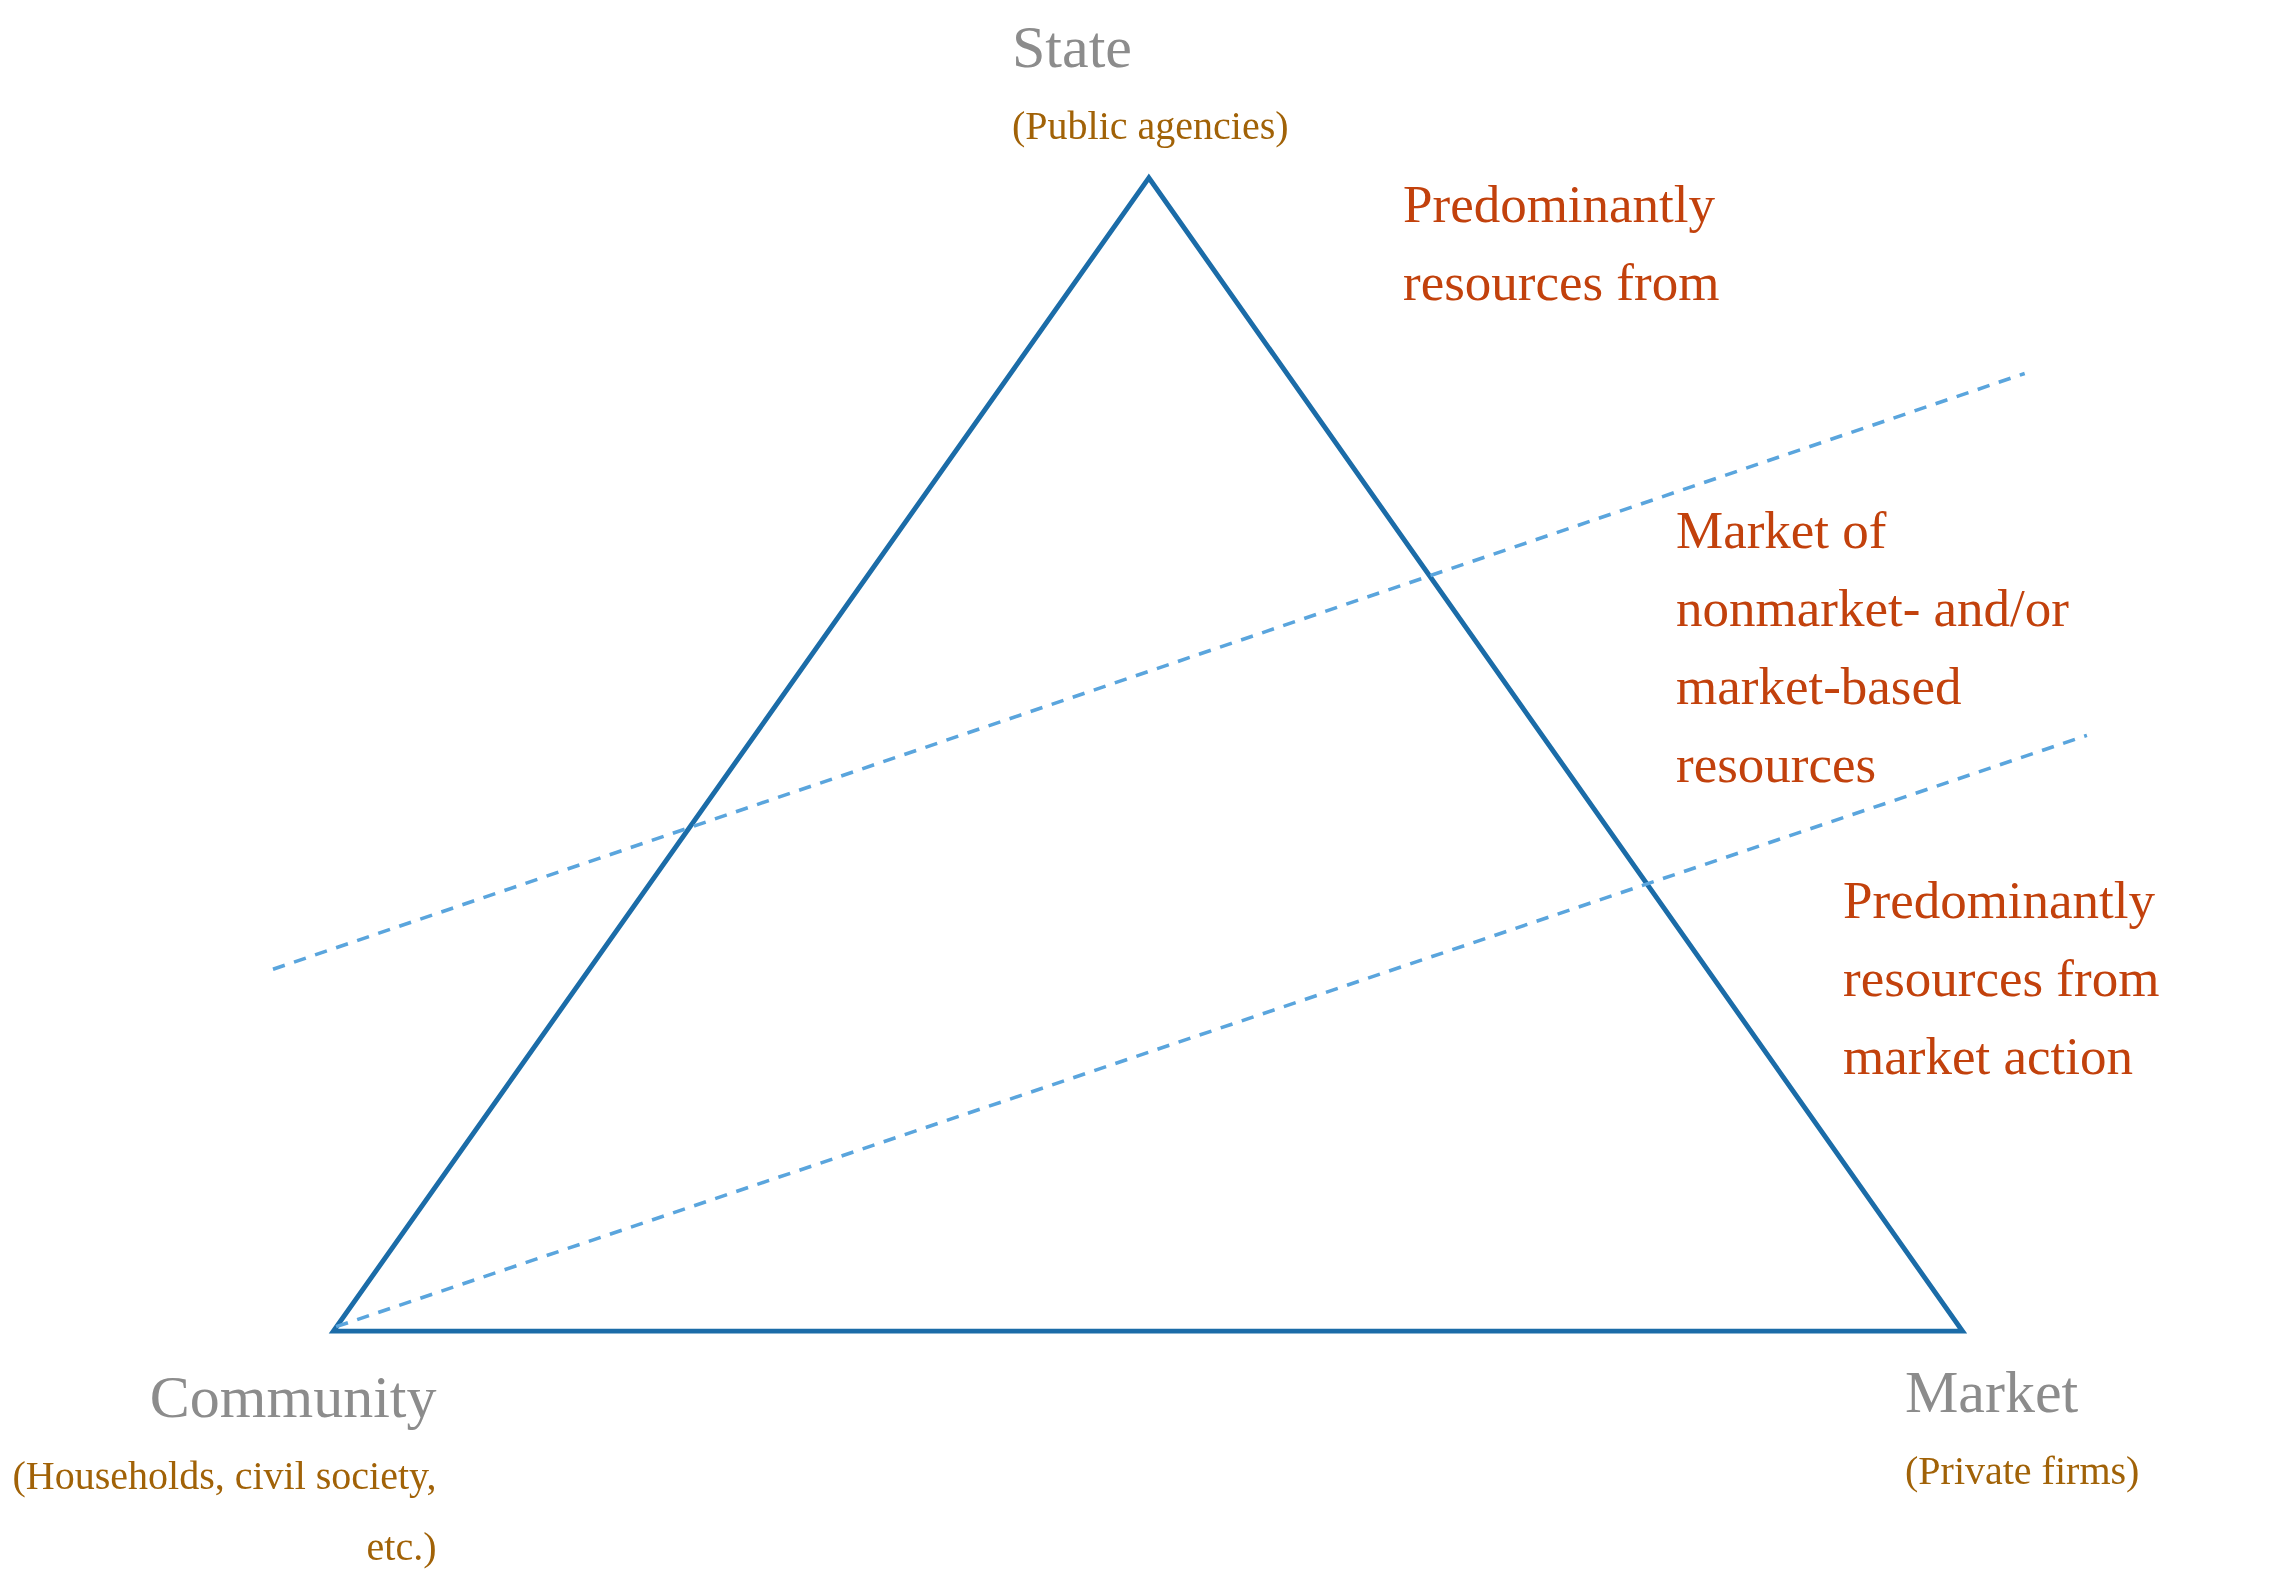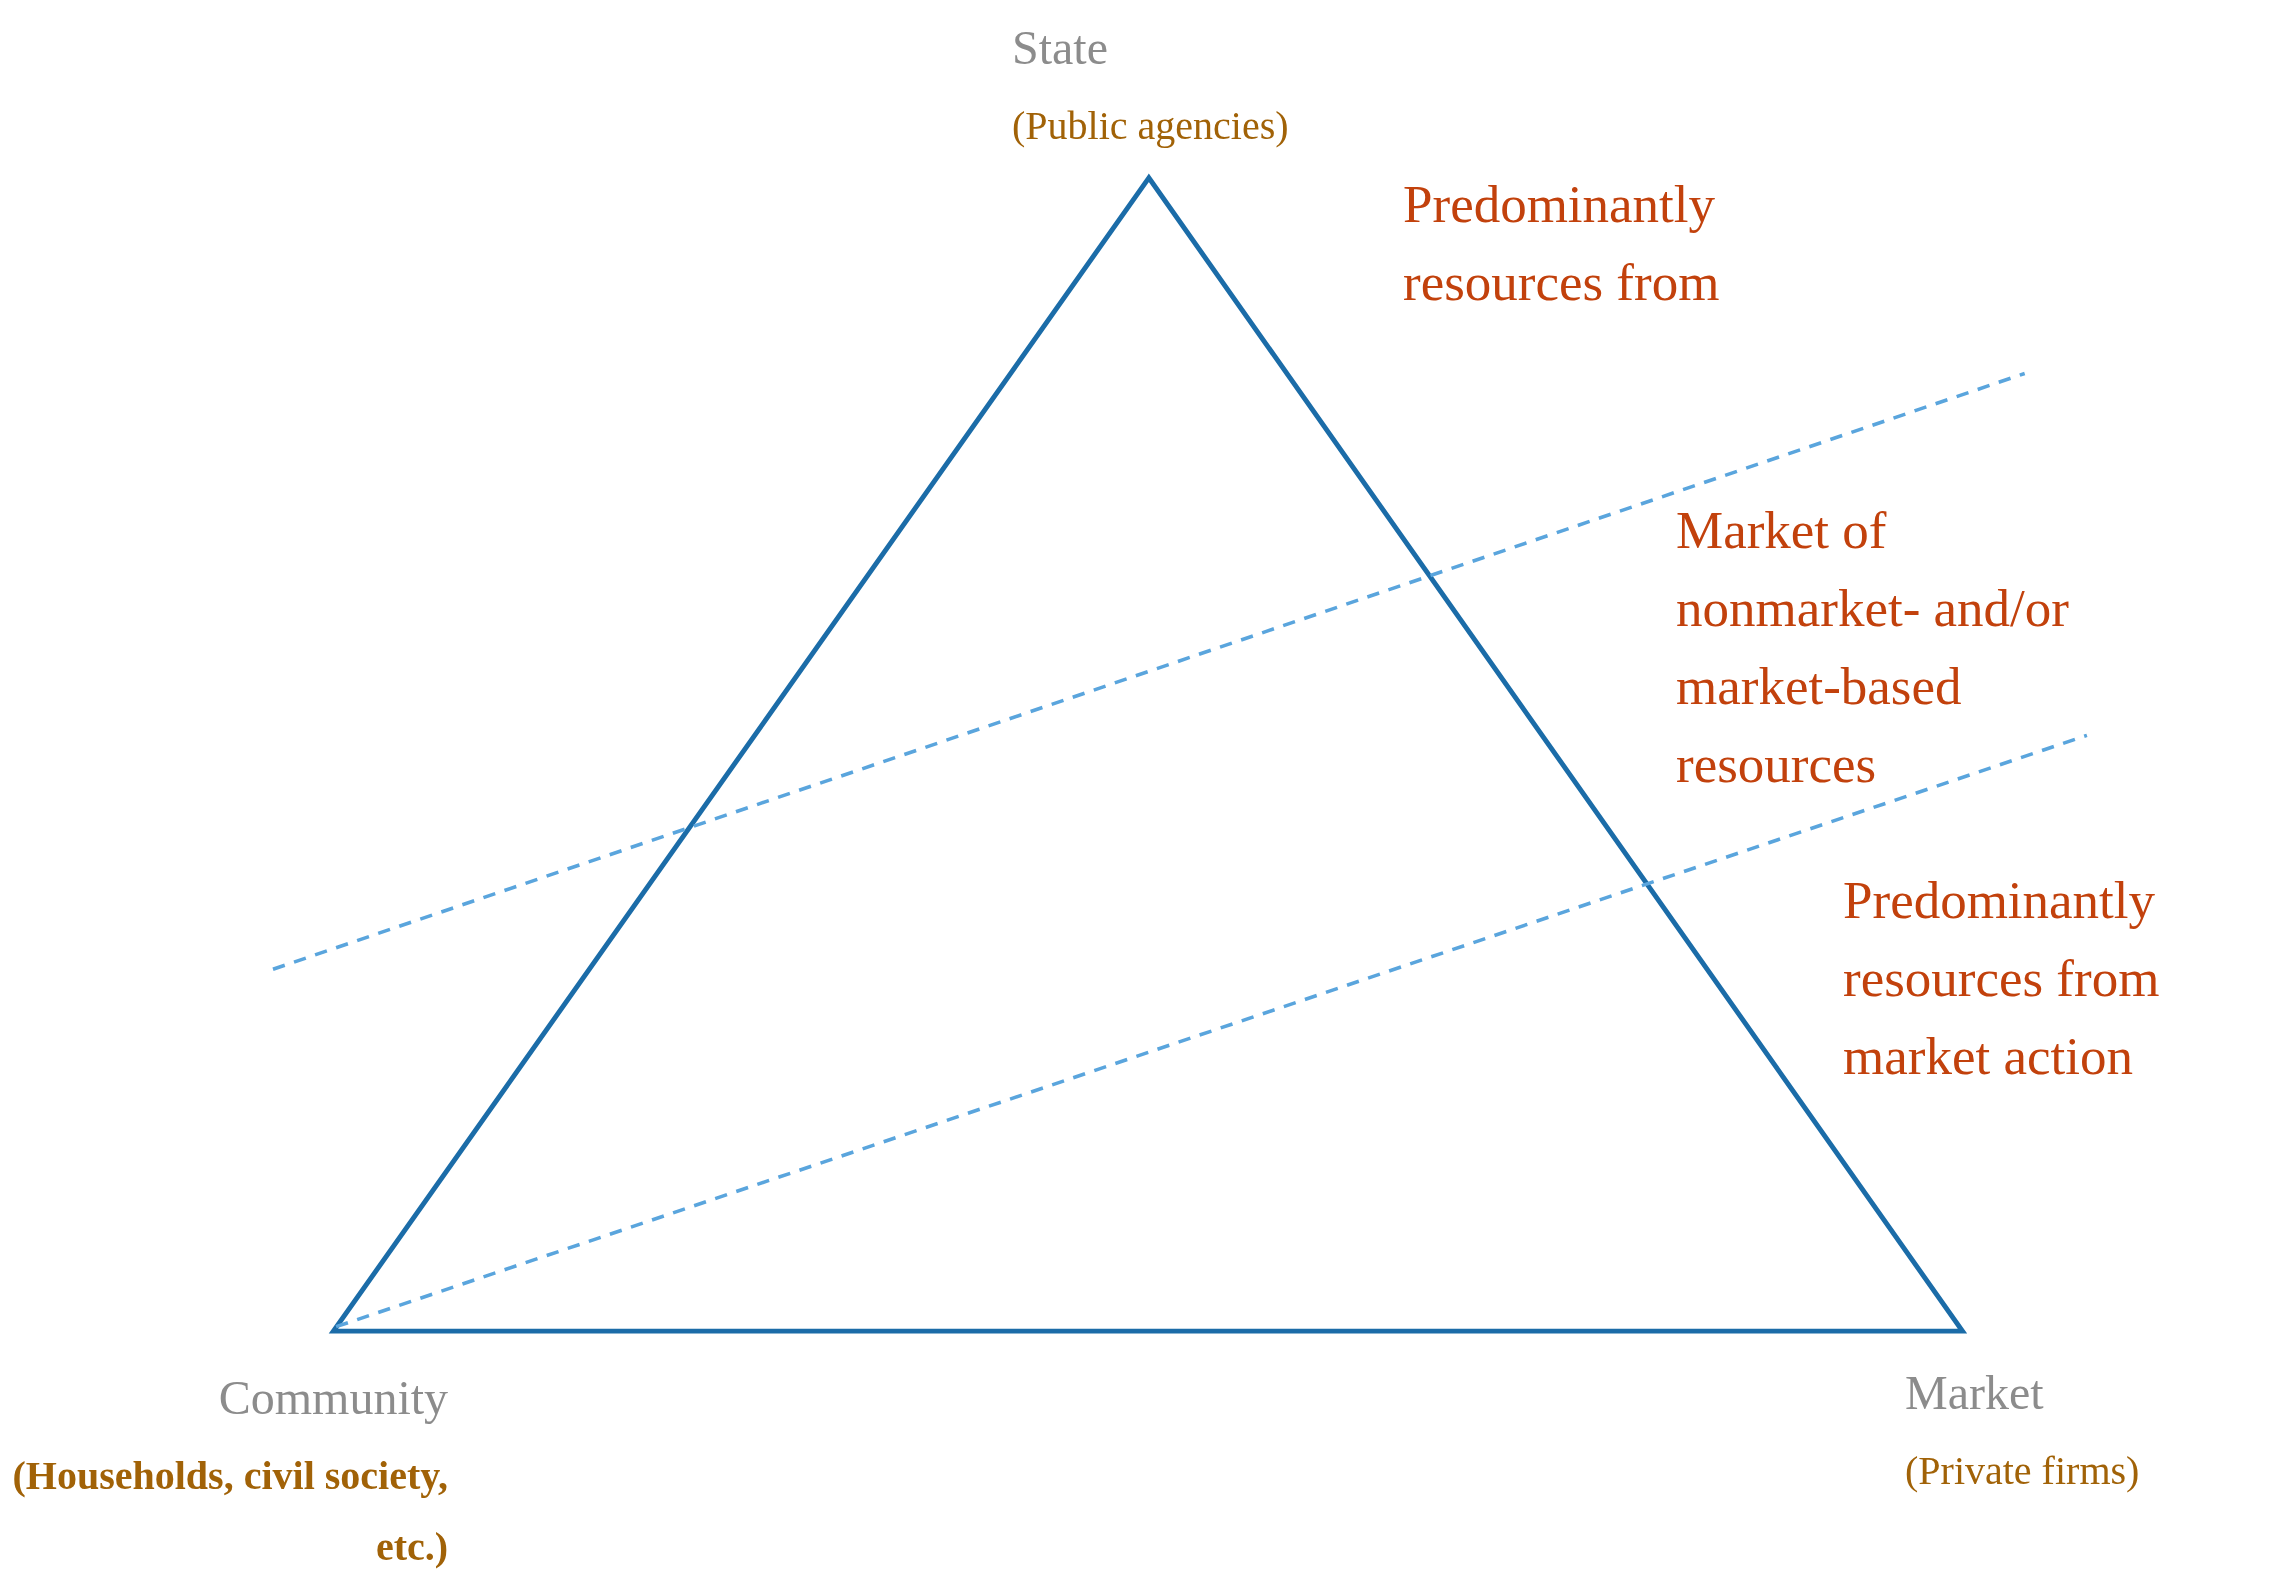--- a/index.html
+++ b/index.html
@@ -20,33 +20,32 @@
     left: 0;
     top: 0;
     width: 2295px;
     height: 1589px;
   }
   .vertex {
     position: absolute;
     white-space: nowrap;
   }
   .vertex .title {
-    font-size: 48px;
+    font-size: 60px;
     line-height: 85px;
     color: #8c8c8c;
     letter-spacing: 0;
   }
   .vertex .sub {
     font-size: 40px;
     line-height: 71px;
     color: #a16207;
   }
   .vertex .sub .subline {
     display: block;
-    font-weight: bold;
   }
   .zone-label {
     position: absolute;
     color: #c2410c;
     font-size: 53px;
     line-height: 78px;
     white-space: nowrap;
   }
   .state-block   { left: 1012px; top: 5.3px; }
   .community-block { left: 12.5px; top: 1355px; text-align: right; }

